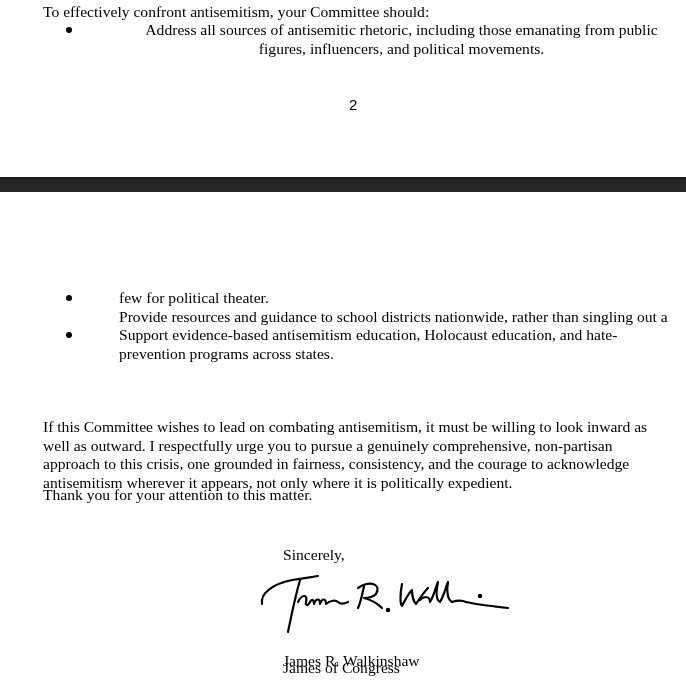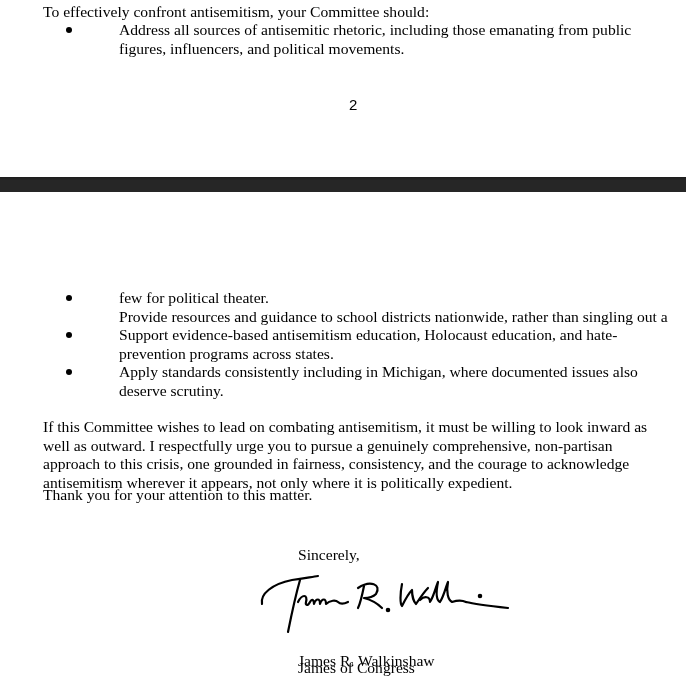--- a/index.html
+++ b/index.html
@@ -14,20 +14,21 @@
       overflow: hidden;
       font-family: "Liberation Serif", "DejaVu Serif", serif;
       color: #000000;
     }
     .page-top {
       position: absolute;
       left: 0; top: 0;
       width: 686px;
       height: 177px;
       background: #ffffff;
+      text-align: center;
     }
     .page-bottom {
       position: absolute;
       left: 0; top: 192px;
       width: 686px;
       height: 494px;
       background: #ffffff;
     }
     .page-gap {
       position: absolute;
@@ -73,21 +74,21 @@
     .page-number {
       position: absolute;
       left: 349px;
       top: 96px;
       font-family: "Liberation Sans", "DejaVu Sans", sans-serif;
       font-size: 15px;
       line-height: 18px;
     }
     .closing {
       position: absolute;
-      left: 298px;
+      left: 283px;
       font-size: 15.6px;
       line-height: 18.5px;
       white-space: nowrap;
     }
     .signature {
       position: absolute;
       left: 252px;
       top: 566px;
       width: 262px;
       height: 74px;
@@ -119,25 +120,20 @@
   <li class="bullet-item">
     <span class="bullet-dot"></span>
     <div class="text-line">few for political theater.</div>
     <div class="text-line">Provide resources and guidance to school districts nationwide, rather than singling out a</div>
   </li>
   <li class="bullet-item">
     <span class="bullet-dot"></span>
     <div class="text-line">Support evidence-based antisemitism education, Holocaust education, and hate-</div>
     <div class="text-line">prevention programs across states.</div>
   </li>
-  <li class="bullet-item">
-    <span class="bullet-dot"></span>
-    <div class="text-line">Apply standards consistently including in Michigan, where documented issues also</div>
-    <div class="text-line">deserve scrutiny.</div>
-  </li>
 </ul>
 
 <div class="para" style="top:418px;">
   <div class="text-line">If this Committee wishes to lead on combating antisemitism, it must be willing to look inward as</div>
   <div class="text-line">well as outward. I respectfully urge you to pursue a genuinely comprehensive, non-partisan</div>
   <div class="text-line">approach to this crisis, one grounded in fairness, consistency, and the courage to acknowledge</div>
   <div class="text-line">antisemitism wherever it appears, not only where it is politically expedient.</div>
 </div>
 
 <div class="para" style="top:486px;">

